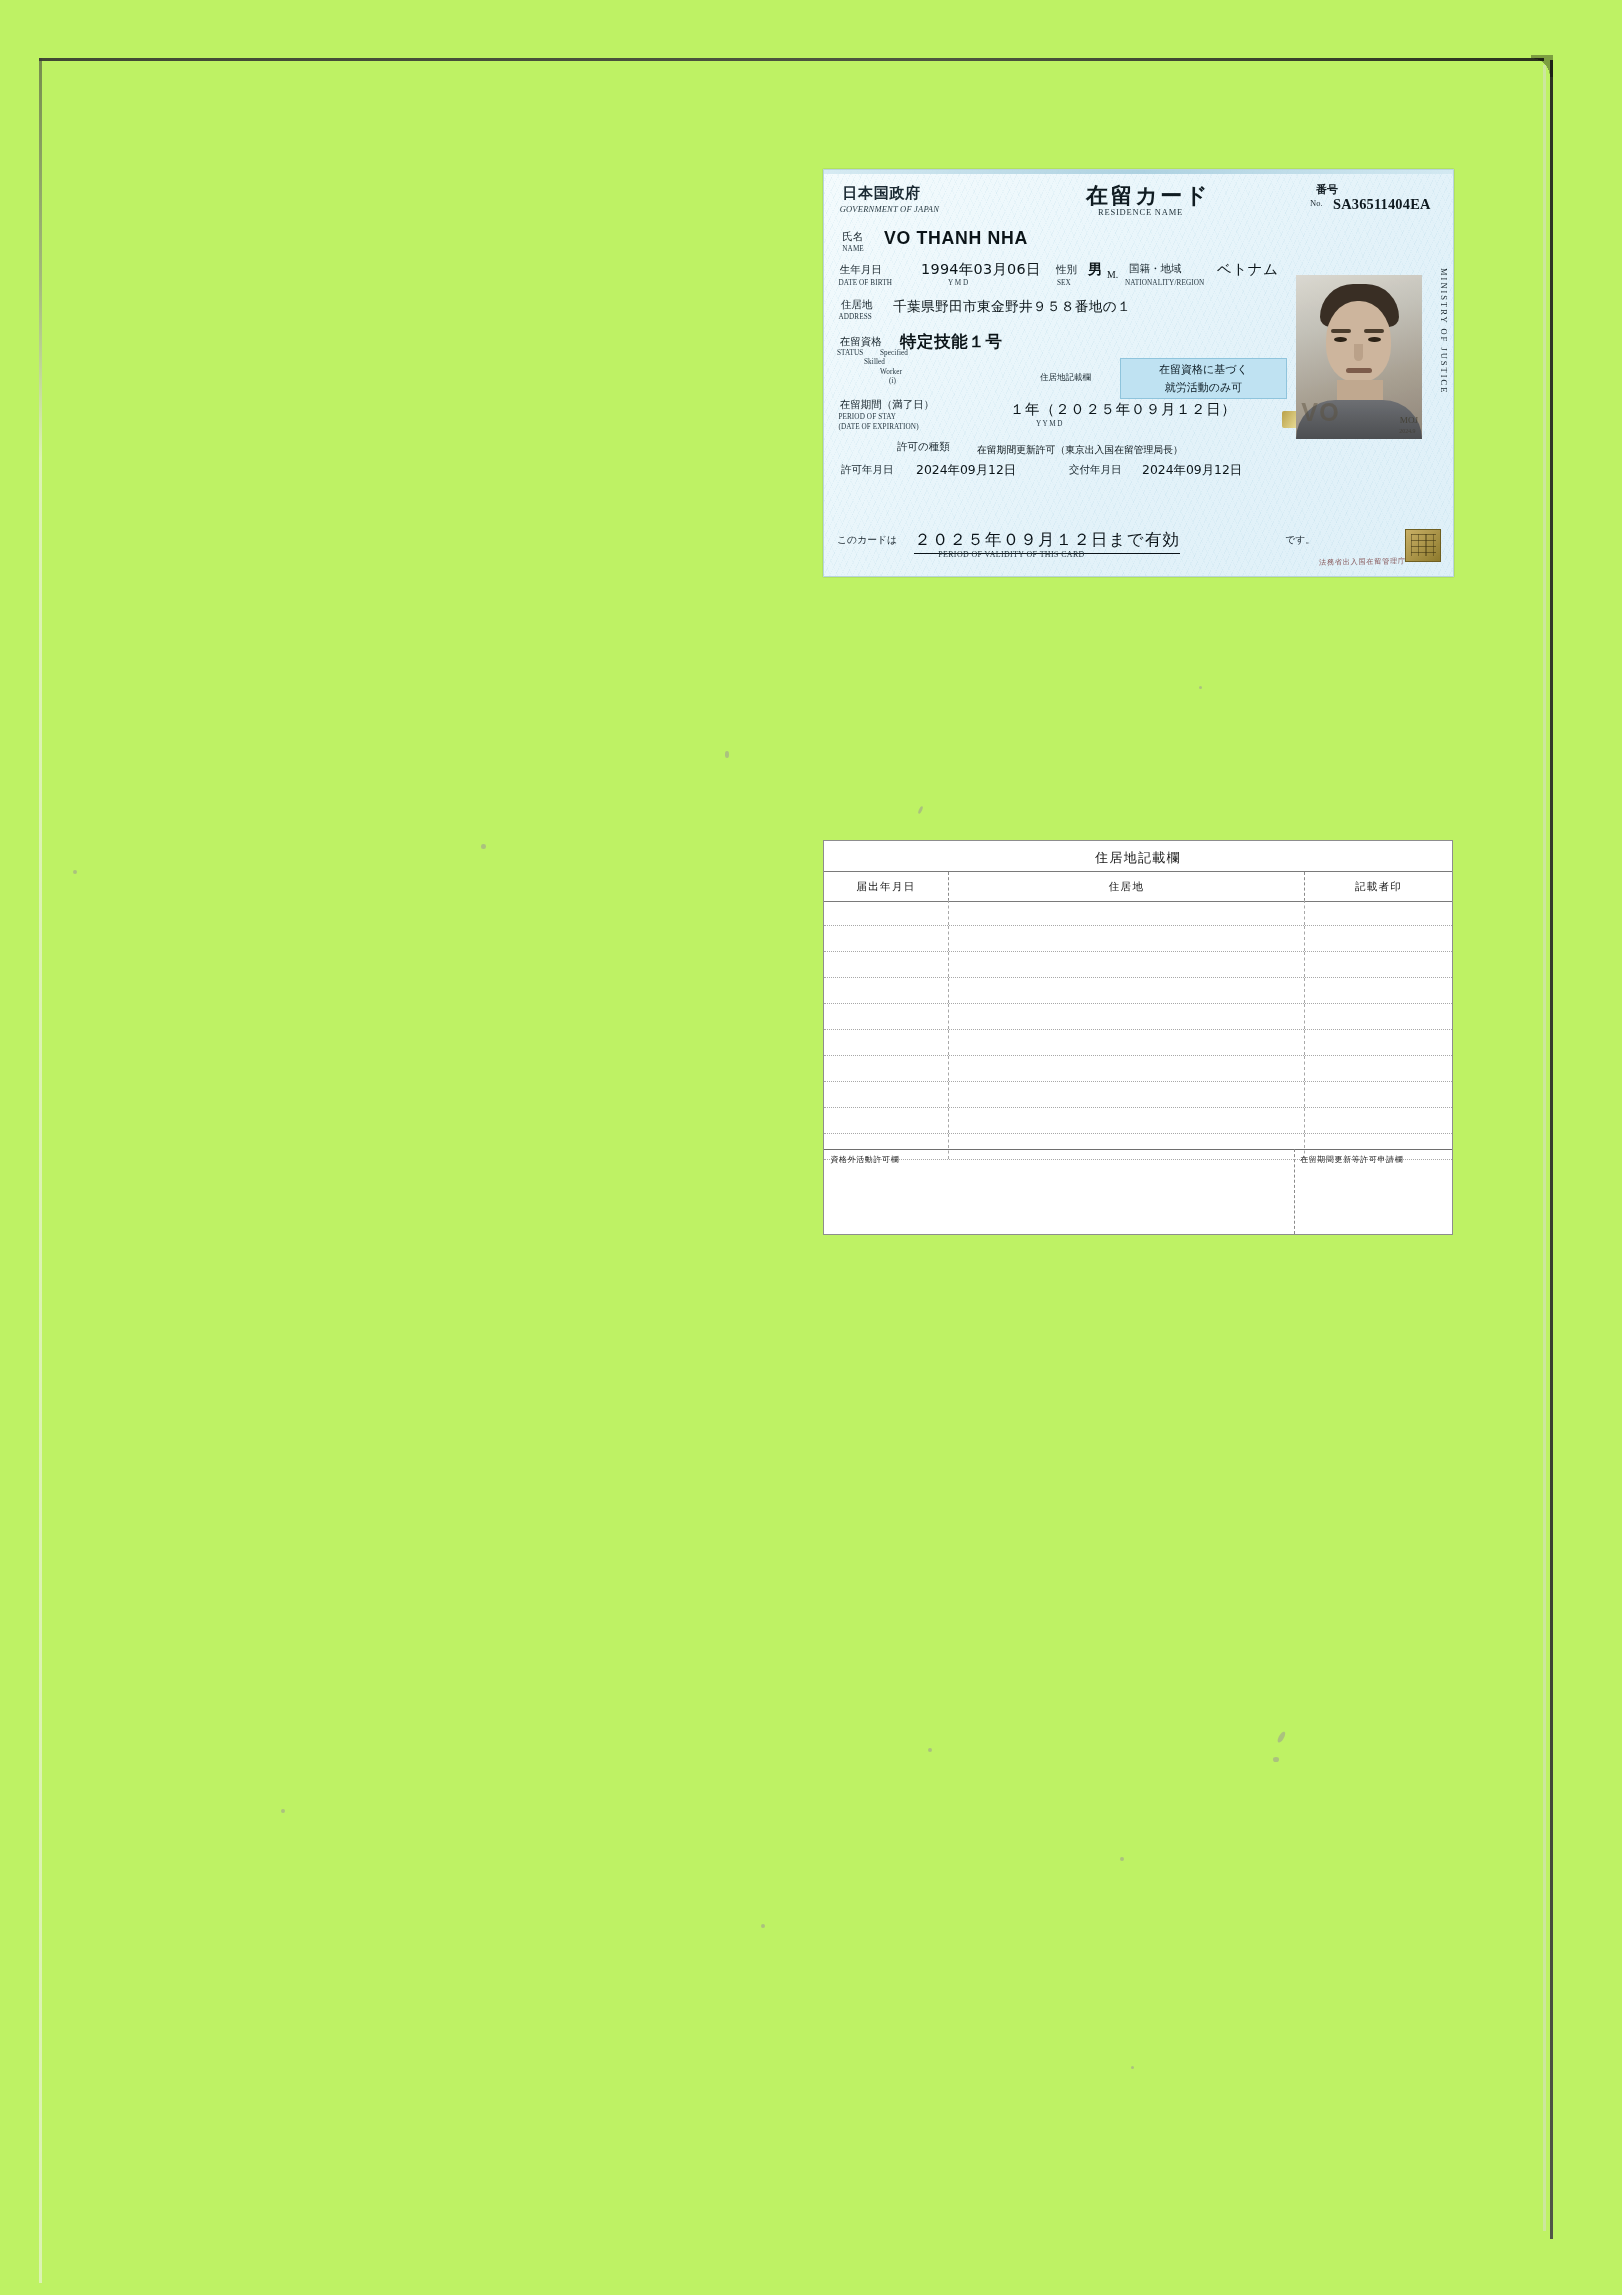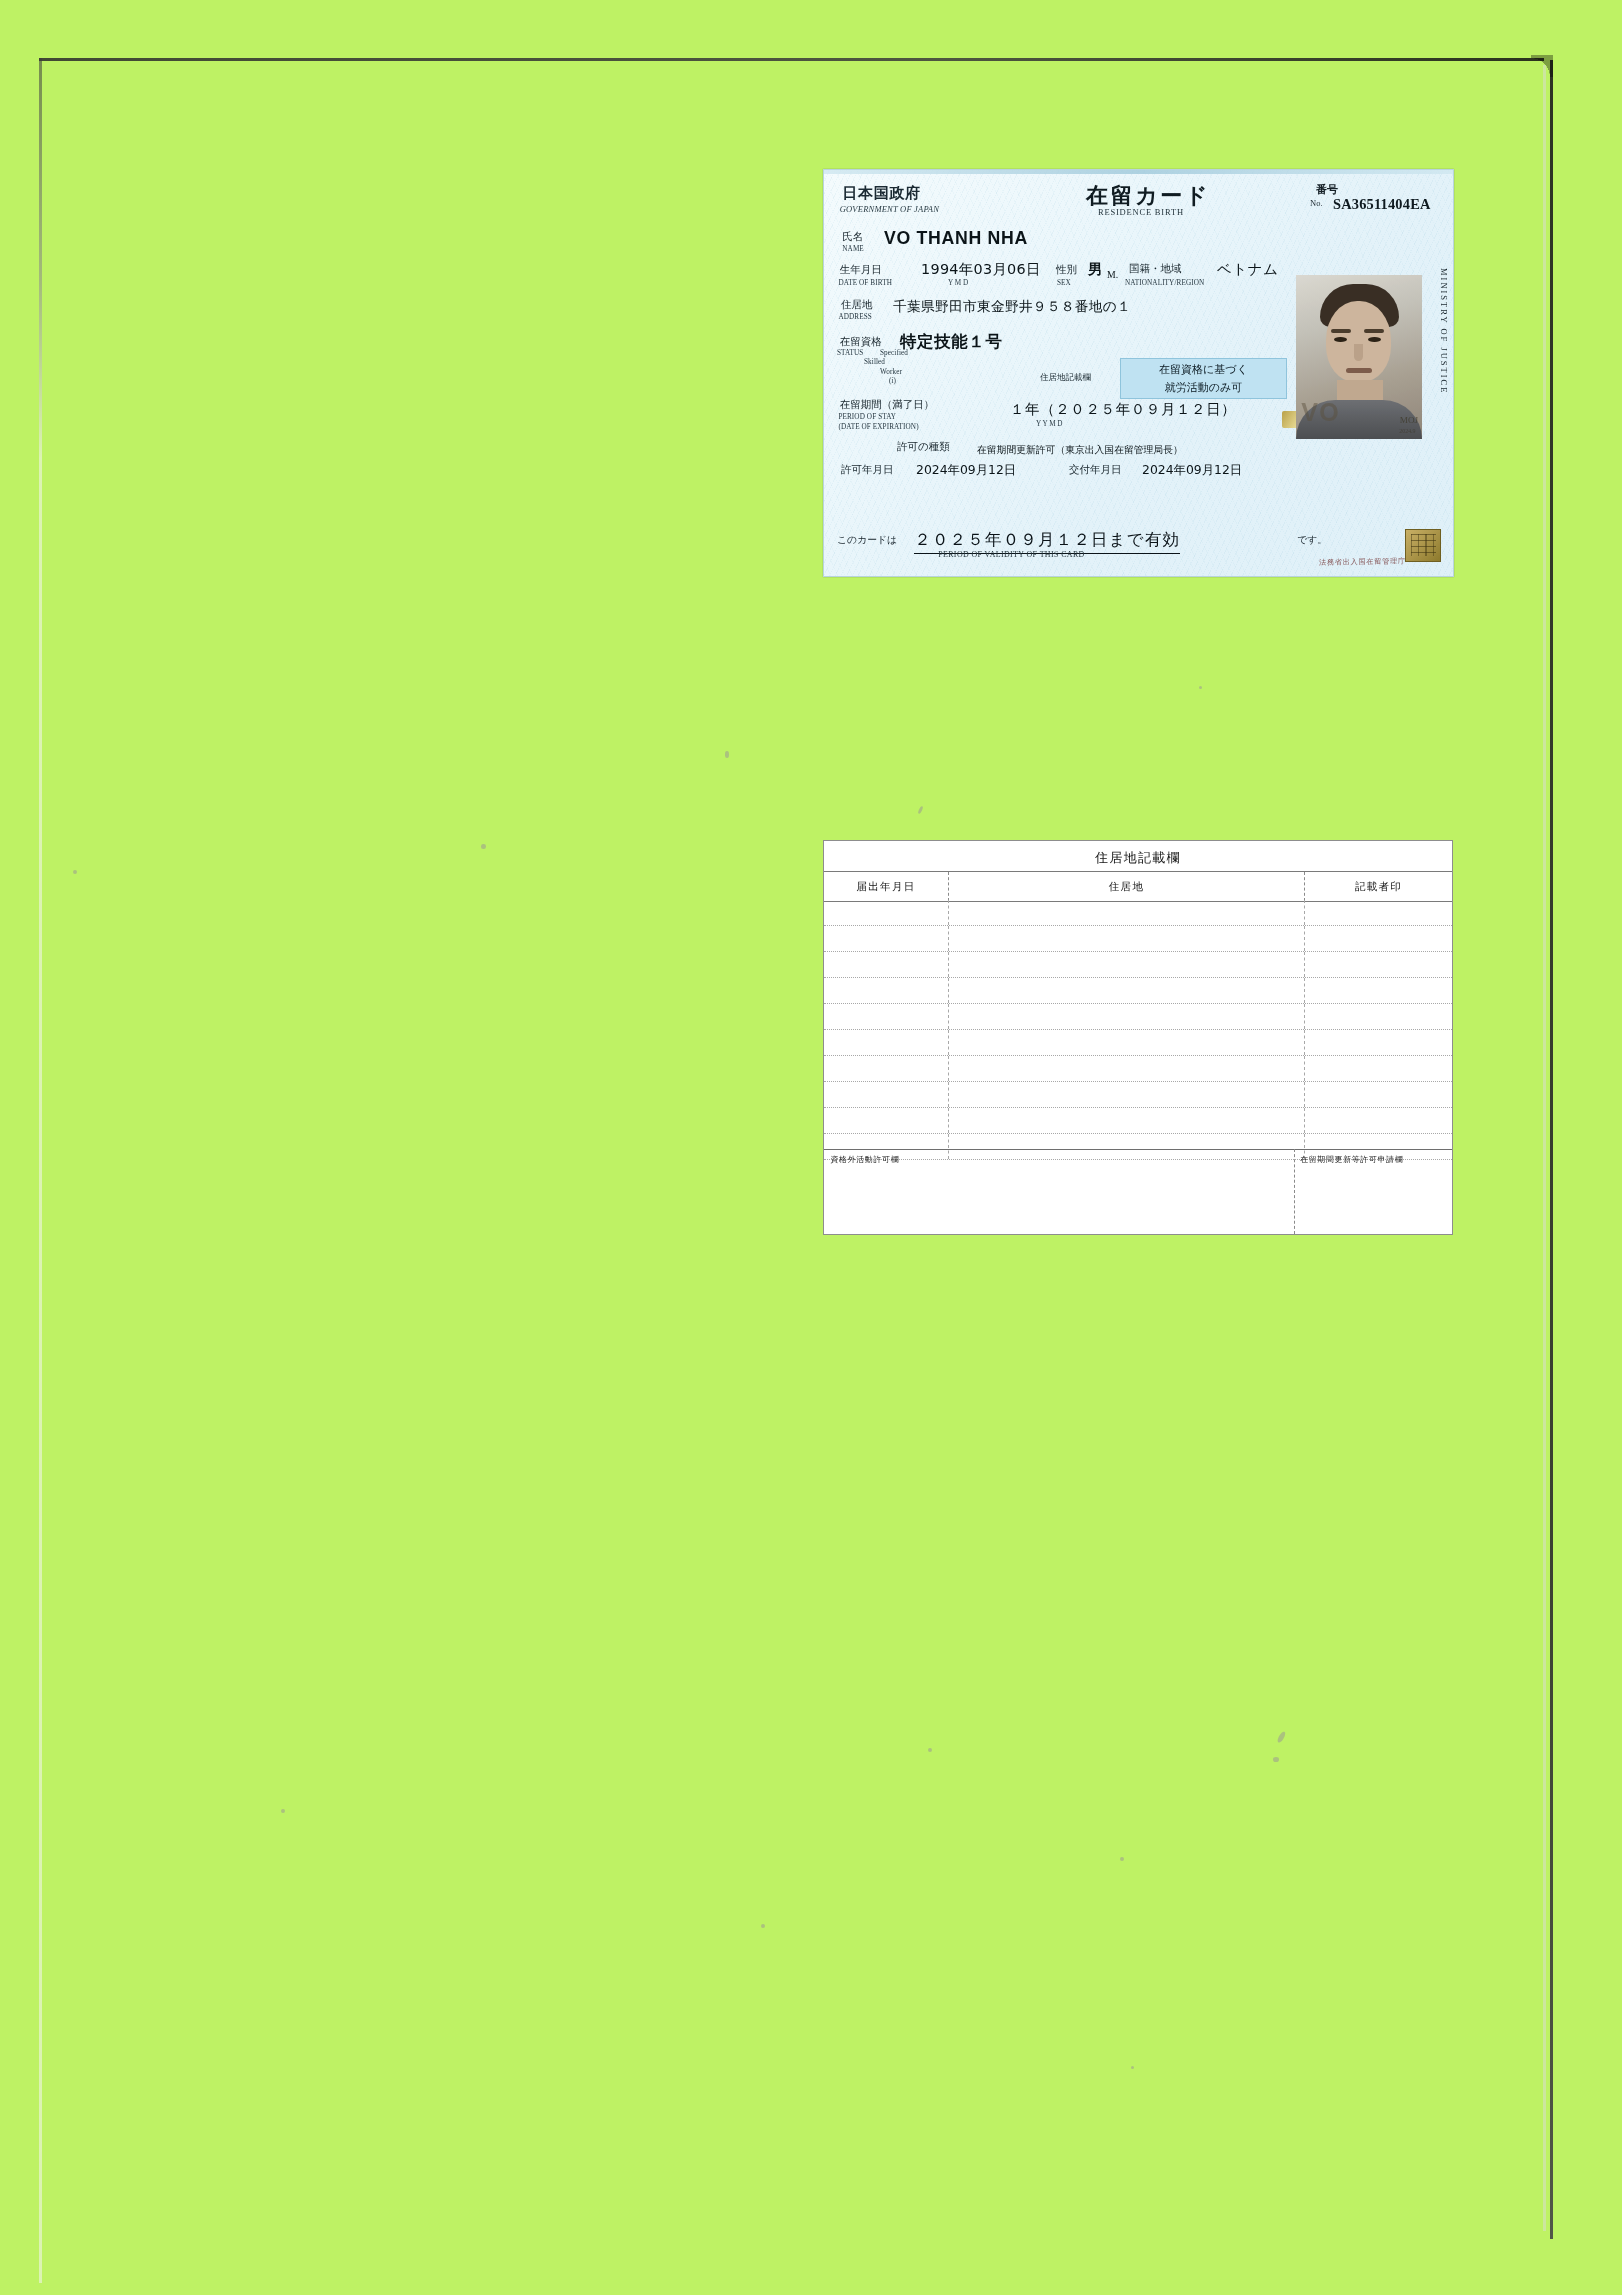--- a/index.html
+++ b/index.html
@@ -354,21 +354,20 @@
     border-bottom: 1.3px solid #0b1318;
     padding-bottom: 2px;
     font-family: "DejaVu Sans", sans-serif;
   }
   .valid-jp-post {
     position: absolute;
     left: 452px; top: 5.2px;
     font-size: 9.8px;
     color: #16222a;
     font-family: "DejaVu Sans", sans-serif;
-    margin-left: 12px;
   }
   .valid-en {
     position: absolute;
     left: 105px; top: 21px;
     font-size: 7.9px;
     letter-spacing: 0.4px;
     color: #24343c;
     font-family: "Liberation Serif", serif;
   }
   .ic-chip {
@@ -507,21 +506,21 @@
   <div class="speck" style="left:1131px;top:2066px;width:3.3px;height:3.3px;"></div>
   <div class="speck" style="left:1199px;top:686px;width:3.3px;height:3.3px;"></div>
 
   <div id="card">
     <div class="card-topline"></div>
 
     <div class="gov-jp">日本国政府</div>
     <div class="gov-en">GOVERNMENT OF JAPAN</div>
 
     <div class="card-title-jp">在留カード</div>
-    <div class="card-title-en">RESIDENCE BIRTH</div>
+    <div class="card-title-en">RESIDENCE NAME</div>
 
     <div class="card-no-label">番号</div>
     <div class="card-no-label-en">No.</div>
     <div class="card-no-value">SA36511404EA</div>
 
     <div class="lbl-jp" style="left:18.3px; top:60px;">氏名</div>
     <div class="lbl-en" style="left:18.3px; top:75px;">NAME</div>
     <div class="val name-val" style="left:60px; top:58px;">VO THANH NHA</div>
 
     <div class="lbl-jp" style="left:15.7px; top:93px;">生年月日</div>

